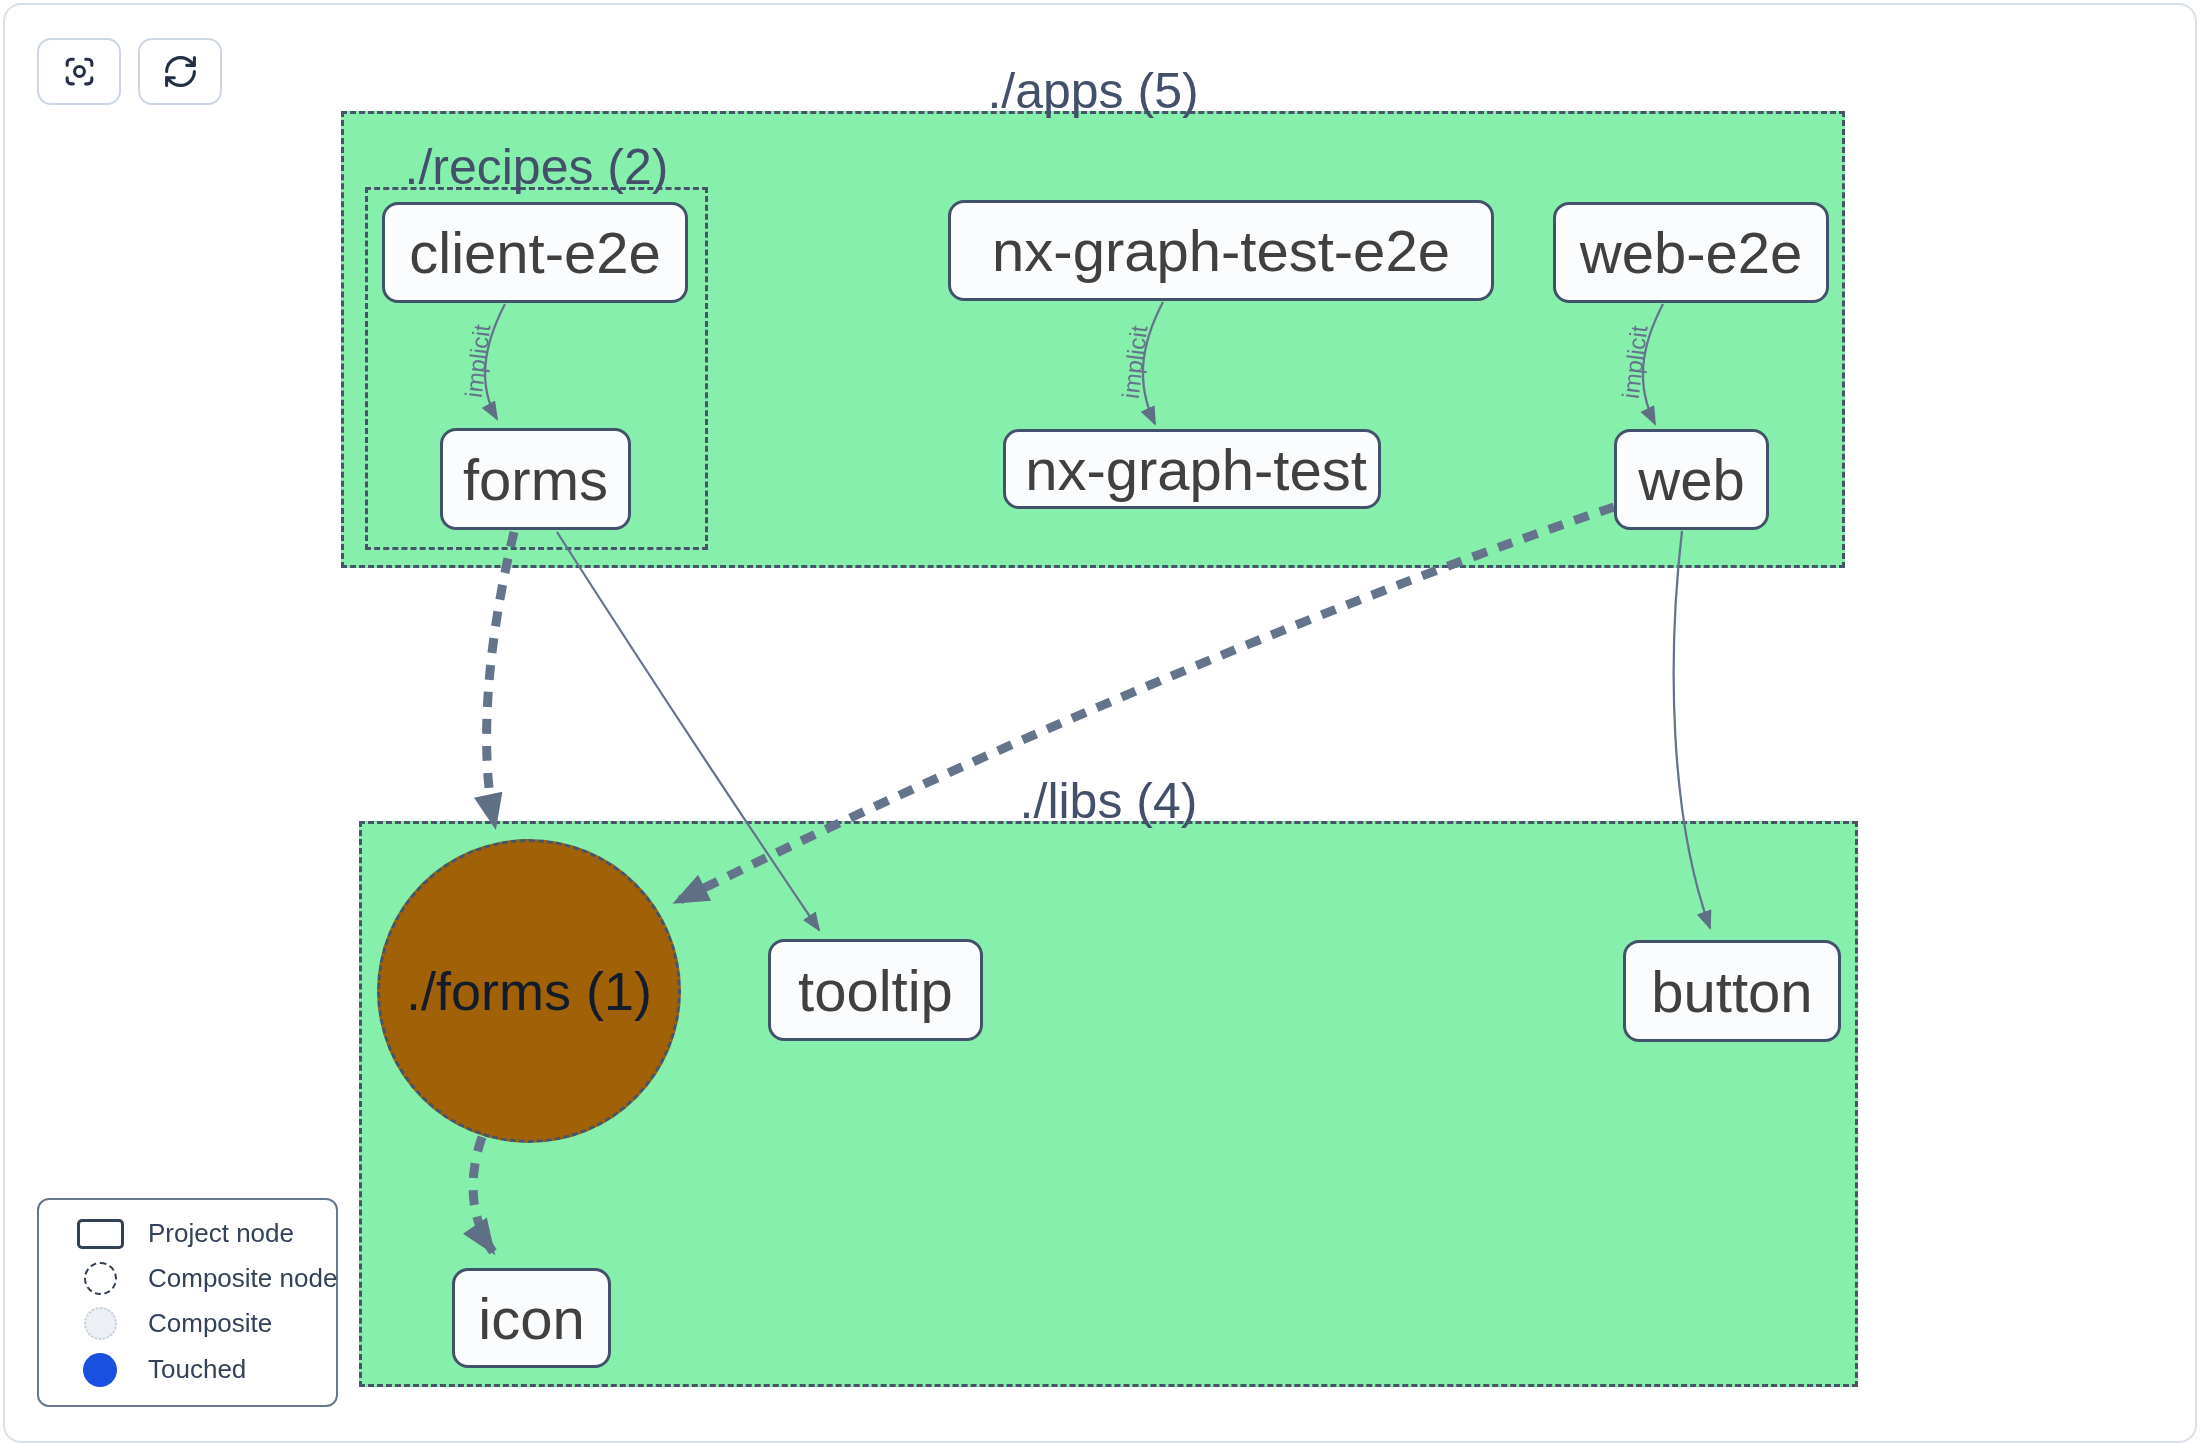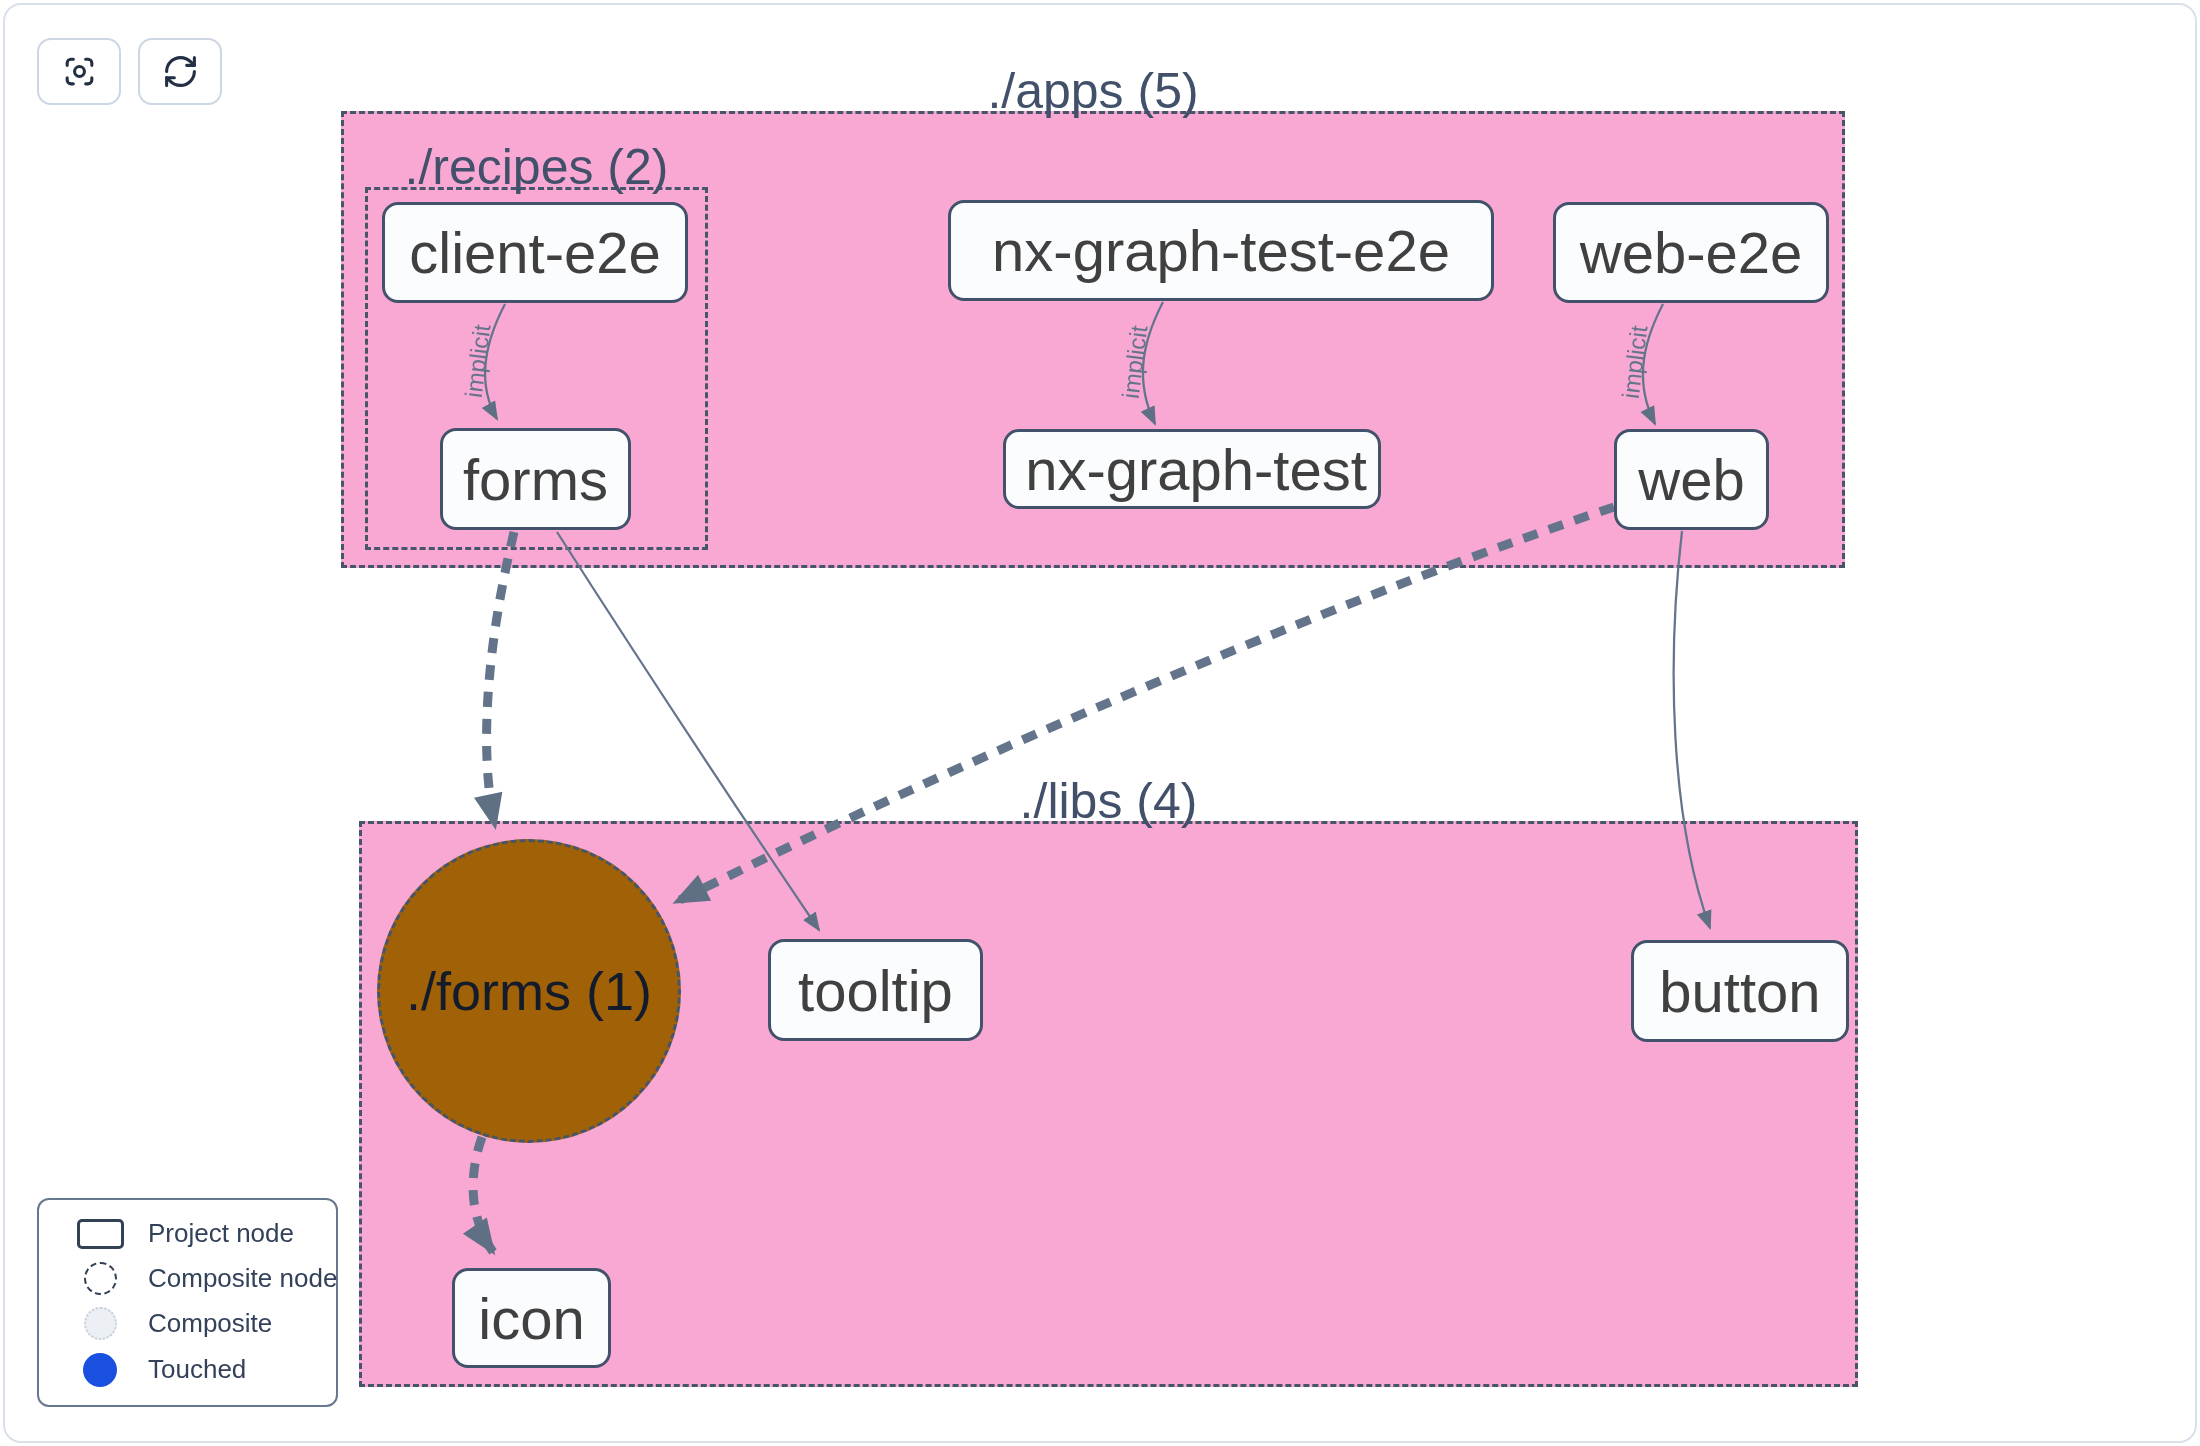--- a/index.html
+++ b/index.html
@@ -6,21 +6,21 @@
   html,body { width:2200px; height:1446px; background:#ffffff; font-family:"Liberation Sans", sans-serif; overflow:hidden; }
   .stage { position:relative; width:2200px; height:1446px; background:#fff; }
   .frame { position:absolute; inset:3px; border:2px solid #d9e1ea; border-radius:18px; pointer-events:none; }
 
   
   .tb-btn { position:absolute; width:84px; height:67px; top:38px; background:#fff; border:2px solid #ccd7e3;
             border-radius:14px; display:flex; align-items:center; justify-content:center; cursor:pointer; z-index:6; }
   .tb-btn svg { width:37px; height:37px; stroke:#232f45; }
 
   
-  .group { position:absolute; background:#f9a8d4; border:3px dashed #475569; z-index:1; }
+  .group { position:absolute; background:#86efac; border:3px dashed #475569; z-index:1; }
   .group-label { position:absolute; left:0; right:0; top:-52px; height:58px; line-height:58px; text-align:center;
                  font-size:50px; color:#42506a; white-space:nowrap; }
   .g-apps    { left:341px; top:111px; width:1504px; height:457px; }
   .g-recipes { left:21px;  top:73px;  width:343px;  height:363px; background:transparent; } 
   .g-libs    { left:359px; top:821px; width:1499px; height:566px; }
   .g-forms   { position:absolute; left:377px; top:839px; width:304px; height:304px; border-radius:50%;
                background:#a16207; border:3px dashed #475569; z-index:1; display:flex; align-items:center;
                justify-content:center; font-size:54px; color:#141c2b; cursor:pointer; }
 
   
@@ -126,21 +126,21 @@
   </div>
   <div class="node" style="left:1003px; top:429px; width:378px; height:80px;padding-left:8px;">
     <span>nx-graph-test</span>
   </div>
   <div class="node" style="left:1614px; top:429px; width:155px; height:101px;">
     <span>web</span>
   </div>
   <div class="node" style="left:768px;  top:939px; width:215px; height:102px;">
     <span>tooltip</span>
   </div>
-  <div class="node" style="left:1623px; top:940px; width:218px; height:102px;margin-left:8px;">
+  <div class="node" style="left:1623px; top:940px; width:218px; height:102px;">
     <span>button</span>
   </div>
   <div class="node" style="left:452px;  top:1268px; width:159px; height:100px;">
     <span>icon</span>
   </div>
 
   <div class="legend">
     <div class="legend-row">
       <div class="legend-swatch">
           <div class="sw-project"></div>

